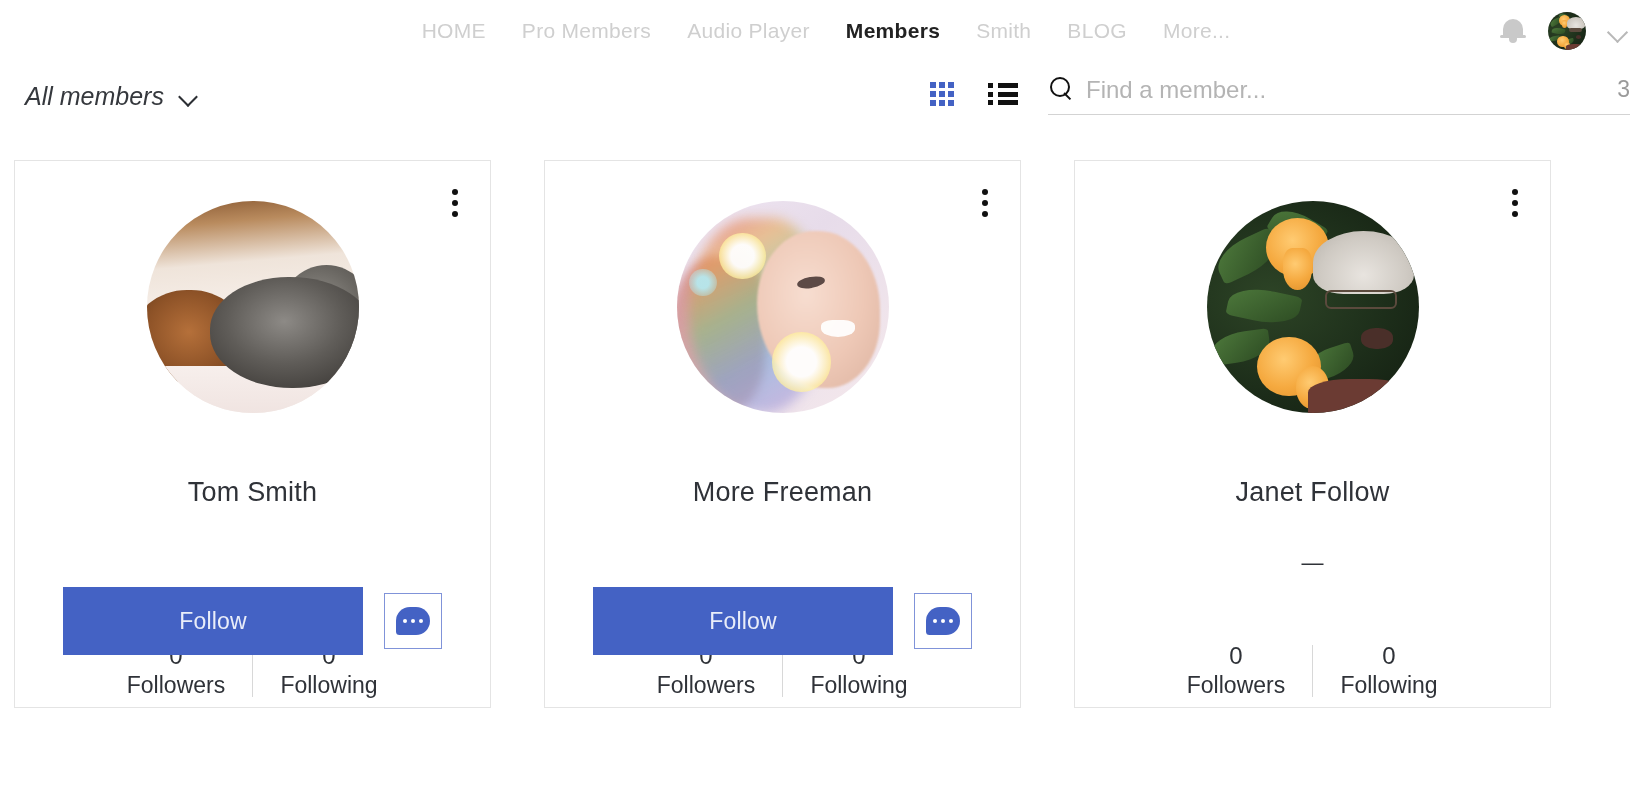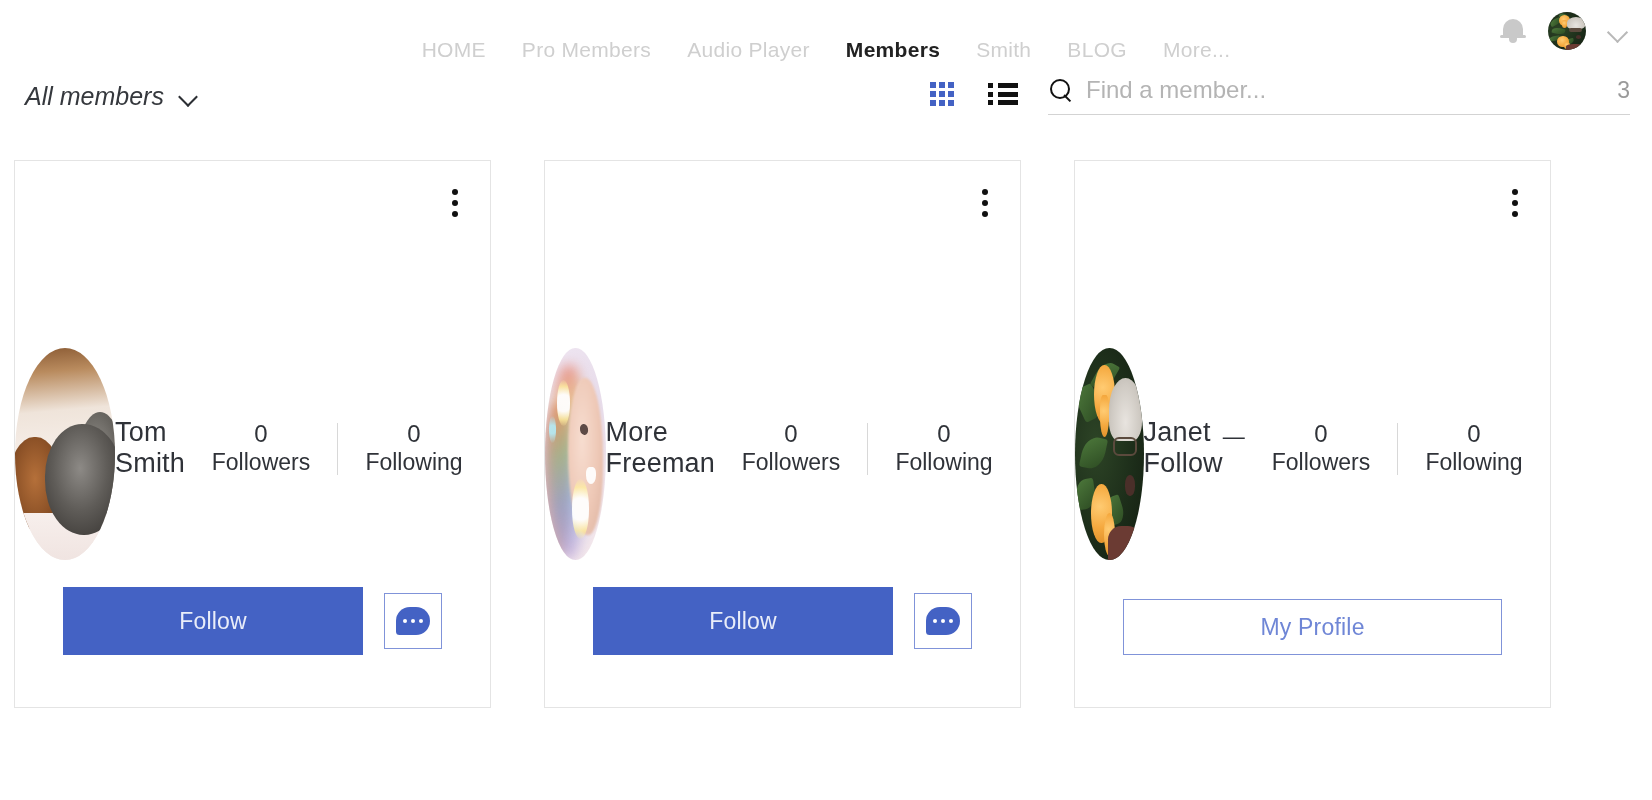--- a/index.html
+++ b/index.html
@@ -8,21 +8,21 @@
     background: #ffffff;
     font-family: "Liberation Sans", sans-serif;
     overflow: hidden;
   }
 
   
   .topnav {
     position: relative;
     height: 62px;
     display: flex;
-    align-items: flex-end;
+    align-items: center;
     justify-content: center;
   }
   .nav-items { display: flex; align-items: center; gap: 36px; }
   .nav-item {
     font-size: 21px;
     color: #cfcfcf;
     letter-spacing: 0.3px;
     cursor: pointer;
     white-space: nowrap;
     font-weight: 400;
@@ -99,21 +99,21 @@
   }
   .grid-icon i { background: #4462c4; display: block; }
   .list-icon { width: 30px; height: 22px; cursor: pointer; display: flex; flex-direction: column; justify-content: space-between; }
   .list-icon .row { display: flex; align-items: center; gap: 5px; height: 5px; }
   .list-icon .row b { width: 5px; height: 5px; background: #111; display: block; }
   .list-icon .row s { flex: 1; height: 5px; background: #111; display: block; text-decoration: none; }
 
   .search-wrap {
     flex: 1; margin-left: 30px;
     border-bottom: 1.5px solid #d3d3d3;
-    display: flex; align-items: flex-end;
+    display: flex; align-items: flex-start;
     padding-bottom: 10px;
   }
   .search-icon { width: 26px; height: 26px; position: relative; flex: none; margin-right: 12px; cursor: pointer; }
   .search-icon::before {
     content: ""; position: absolute; left: 2px; top: 1px;
     width: 16px; height: 16px; border: 2.2px solid #111; border-radius: 50%;
   }
   .search-icon::after {
     content: ""; position: absolute; left: 16px; top: 16px;
     width: 9px; height: 2.2px; background: #111;
@@ -131,21 +131,21 @@
   .cards {
     display: flex; gap: 53px;
     padding: 0 14px;
     margin-top: 10px;
   }
   .card {
     position: relative;
     width: 477px; height: 548px;
     border: 1px solid #e4e4e4;
     background: #fff;
-    display: flex; flex-direction: row; align-items: center;
+    display: flex; flex-direction: column; align-items: center; gap: 36px;
   }
   .dots-menu {
     position: absolute; right: 28px; top: 24px;
     display: flex; flex-direction: column; gap: 5px;
     cursor: pointer; padding: 4px;
   }
   .dots-menu i { width: 6px; height: 6px; border-radius: 50%; background: #111; display: block; }
 
   .avatar-big {
     width: 212px; height: 212px; border-radius: 50%;
@@ -502,18 +502,15 @@
       <div class="stat">
         <div class="num">0</div>
         <div class="lbl">Followers</div>
       </div>
       <div class="stat-div"></div>
       <div class="stat">
         <div class="num">0</div>
         <div class="lbl">Following</div>
       </div>
     </div>
-    <div class="actions">
-      <button class="btn-profile">My Profile</button>
-    </div>
   </div>
 
 </div>
 
 </body></html>

